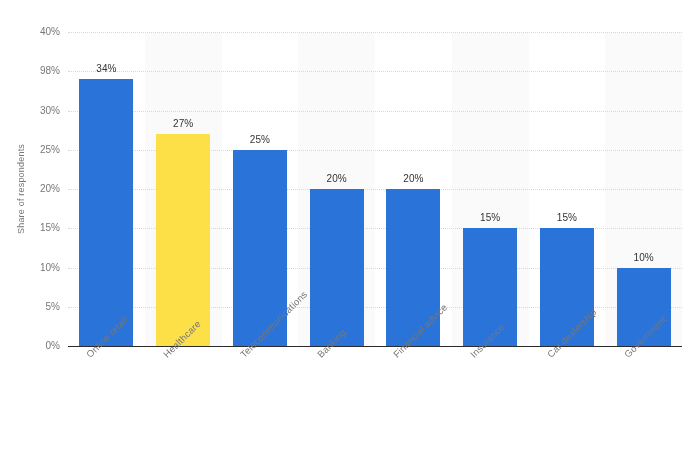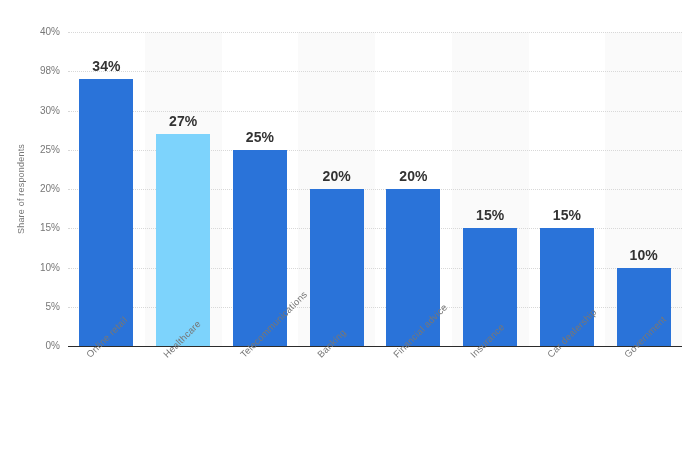--- a/index.html
+++ b/index.html
@@ -97,22 +97,22 @@
     position: absolute;
     bottom: 0;
     background: #2a73d9;
   }
   .bar-value {
     position: absolute;
     bottom: 100%;
     left: 50%;
     transform: translateX(-50%);
     margin-bottom: 5px;
-    font-size: 14px;
-    font-weight: bold;
+    font-size: 10px;
+    font-weight: normal;
     color: #333333;
     white-space: nowrap;
   }
 
   
   .x-tick {
     position: absolute;
     top: 352px;
     font-size: 9.5px;
     line-height: 11px;
@@ -149,21 +149,21 @@
       <div class="y-tick" style="top: 117.75px;">25%</div>
       <div class="gridline" style="top: 78.5px;"></div>
       <div class="y-tick" style="top: 78.5px;">30%</div>
       <div class="gridline" style="top: 39.25px;"></div>
       <div class="y-tick" style="top: 39.25px;">98%</div>
       <div class="gridline" style="top: 0px;"></div>
       <div class="y-tick" style="top: 0px;">40%</div>
       <div class="bar" style="left: 11.375px; width: 54px; height: 266.9px; background: rgb(42, 115, 217);">
         <div class="bar-value">34%</div>
       </div>
-      <div class="bar" style="left: 88.125px; width: 54px; height: 211.95px; background: #7dd3fc;">
+      <div class="bar" style="left: 88.125px; width: 54px; height: 211.95px; background: #fde047;">
         <div class="bar-value">27%</div>
       </div>
       <div class="bar" style="left: 164.875px; width: 54px; height: 196.25px; background: rgb(42, 115, 217);">
         <div class="bar-value">25%</div>
       </div>
       <div class="bar" style="left: 241.625px; width: 54px; height: 157px; background: rgb(42, 115, 217);">
         <div class="bar-value">20%</div>
       </div>
       <div class="bar" style="left: 318.375px; width: 54px; height: 157px; background: rgb(42, 115, 217);">
         <div class="bar-value">20%</div>

